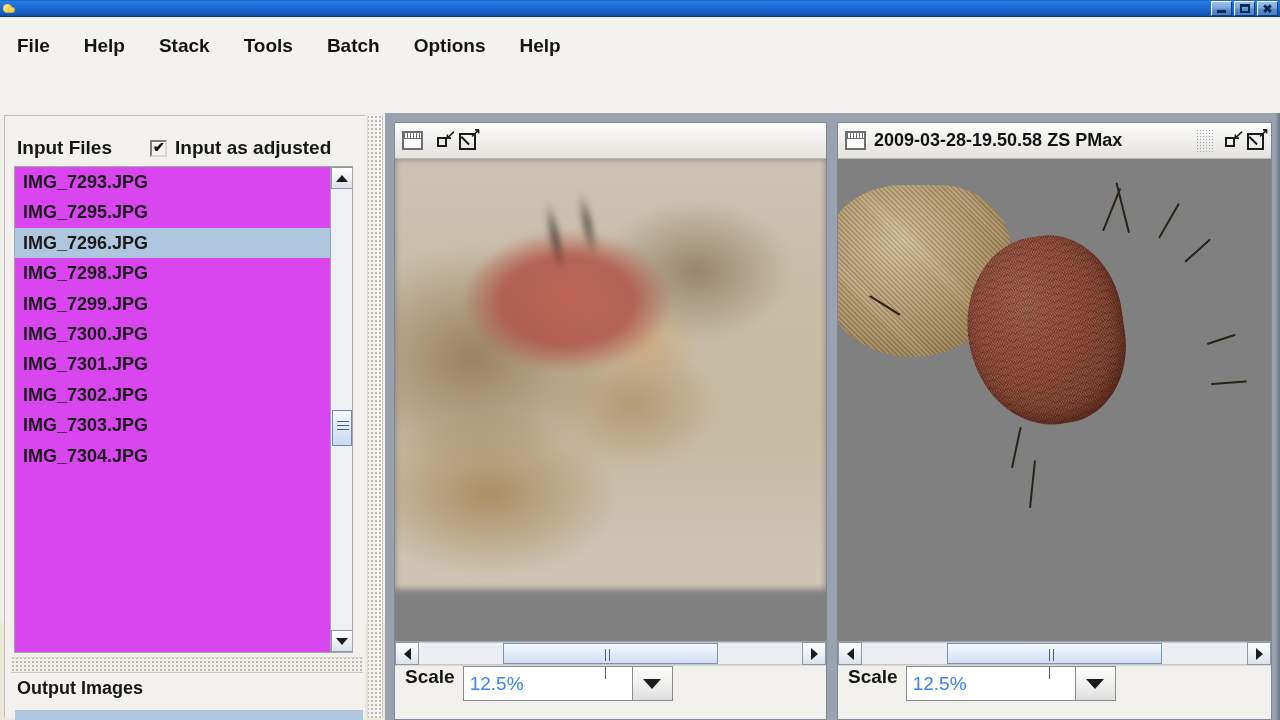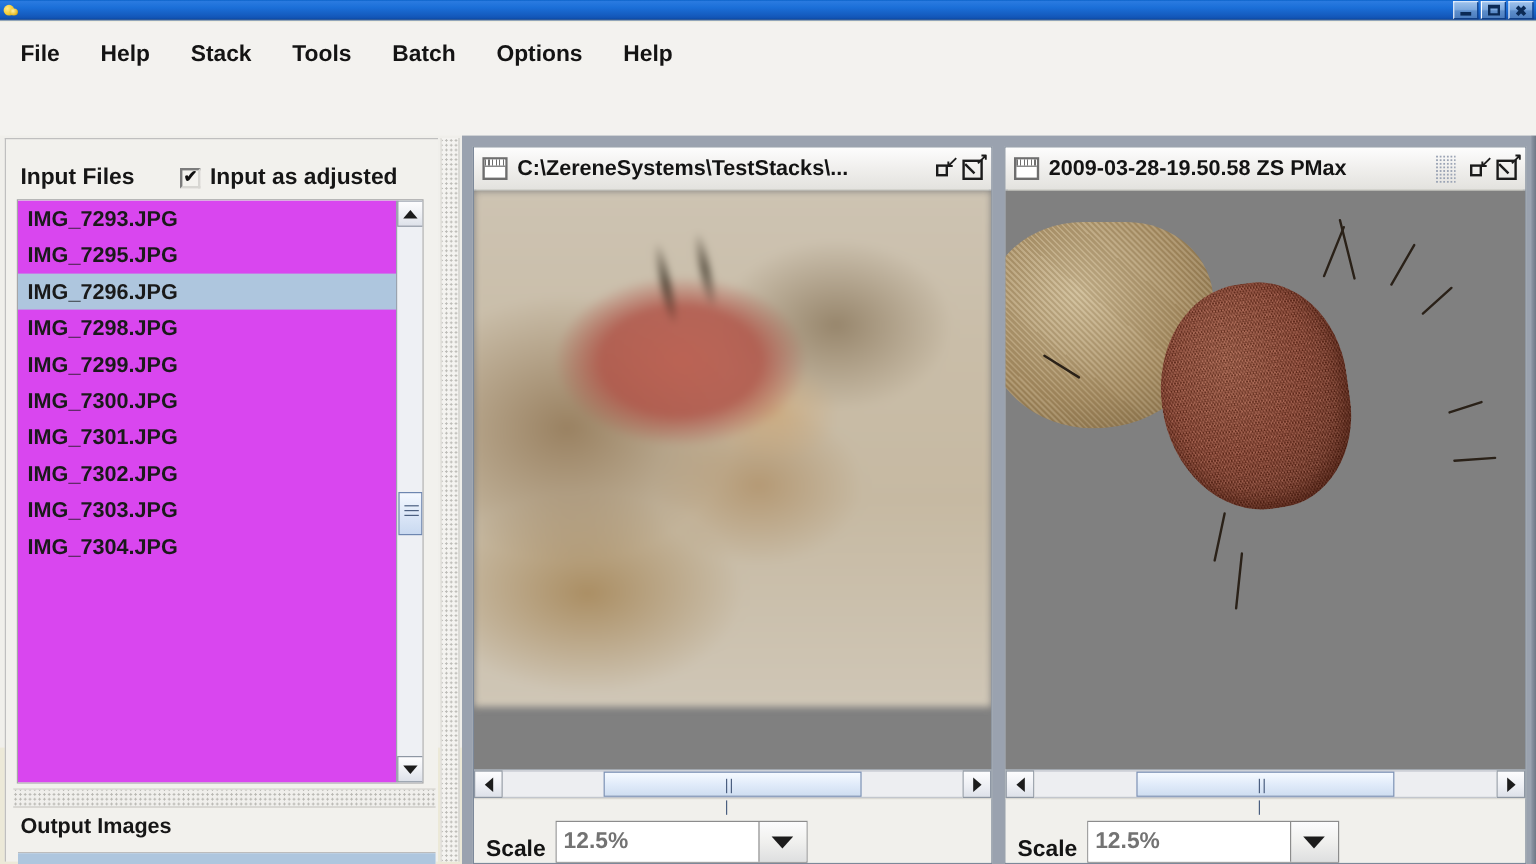--- a/index.html
+++ b/index.html
@@ -303,31 +303,31 @@
   .hsb-thumb {
     position:absolute; top:0; bottom:0; left: 22%; width: 56%;
     background: linear-gradient(to bottom, #f6faff 0%, #e2ecfa 48%, #cfdef1 100%);
     border: 1px solid #7b91b6;
   }
   .hsb-thumb .grip { position:absolute; left:50%; top:5px; margin-left:-5px; width:10px; height:12px; }
   .hsb-thumb .grip i { display:inline-block; width:1px; height:12px; background:#4b5f80; margin-right:3px; vertical-align:top; }
 
   .scale-bar {
     height: 54px; flex: none; background: #f1f0ec;
-    display: flex; align-items: flex-end; padding-left: 10px; gap: 8px;
+    display: flex; align-items: flex-start; padding-left: 10px; gap: 8px;
     border-top: 1px solid #d9d8d3;
   }
   .scale-label { font-size: 19px; font-weight: bold; color: #141414; }
   .combo {
     display: flex; height: 35px; width: 210px;
     border: 1px solid #8c8c8c; background: #fff;
   }
   .combo-value {
     flex: 1; display: flex; align-items: center; padding-left: 6px;
-    font-size: 19px; font-weight: bold; color: #737373;
+    font-size: 19px; font-weight: normal; color: #3b82f6;
     background: #ffffff;
   }
   .combo-arrow {
     width: 40px; flex:none;
     background: linear-gradient(to bottom, #fcfcfd 0%, #f0f0ee 50%, #dedfe0 100%);
     border-left: 1px solid #8c8c8c;
     display:flex; align-items:center; justify-content:center;
   }
   .tri-dn-big { width:0;height:0;border-left:9px solid transparent;border-right:9px solid transparent;border-top:10px solid #1c1c1c; }
 
@@ -423,21 +423,20 @@
     </div>
   </div>
 
   <div id="v-splitter"></div>
 
   <div id="desktop">
 
     <div class="iframe-win" id="win-input">
       <div class="iframe-title">
         <span class="frame-icon"></span>
-        <span class="iframe-caption">C:\ZereneSystems\TestStacks\...</span>
         <span class="ti-btn">
           <span class="restore-glyph"></span>
           <span class="restore-arrow">↙</span>
         </span>
         <span class="ti-btn">
           <span class="max-glyph"></span>
           <span class="max-arrow">↗</span>
         </span>
       </div>
       <div class="iframe-body">

